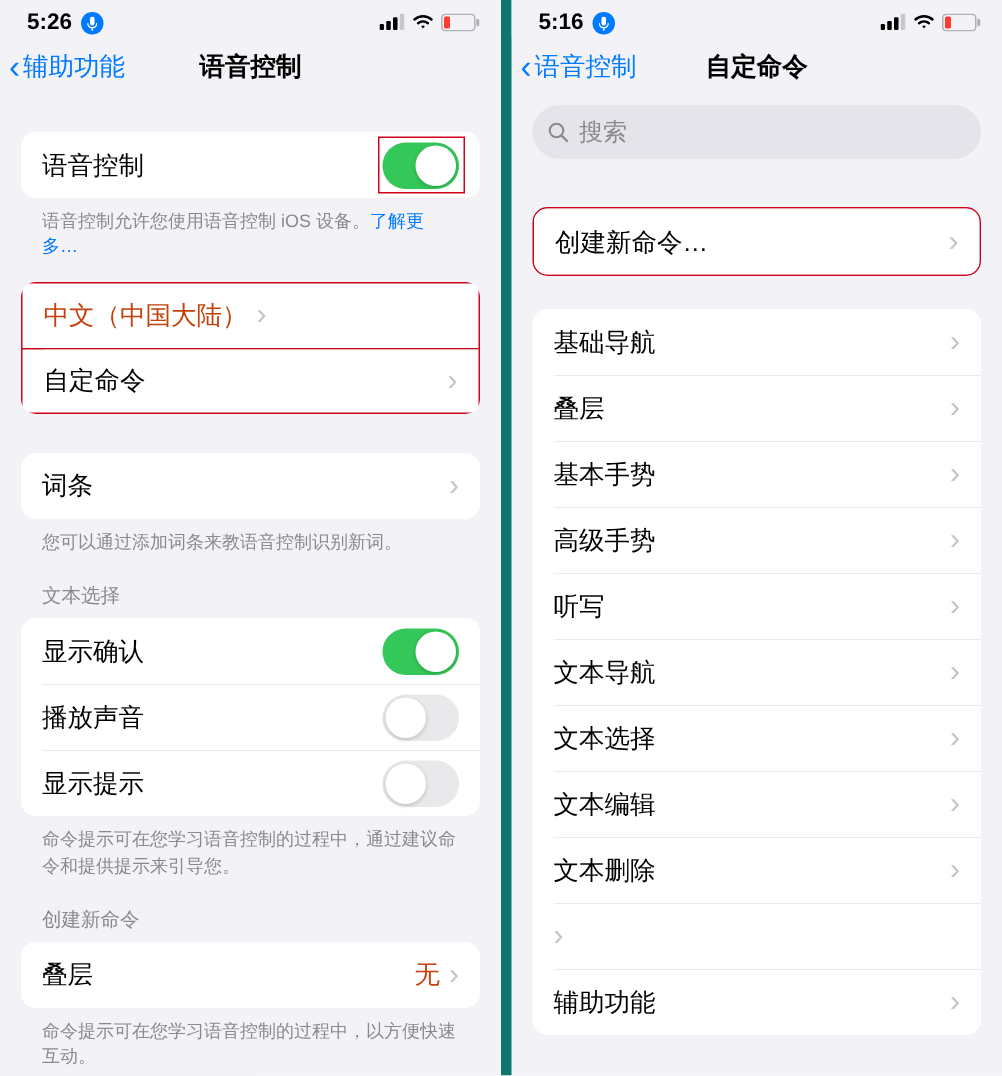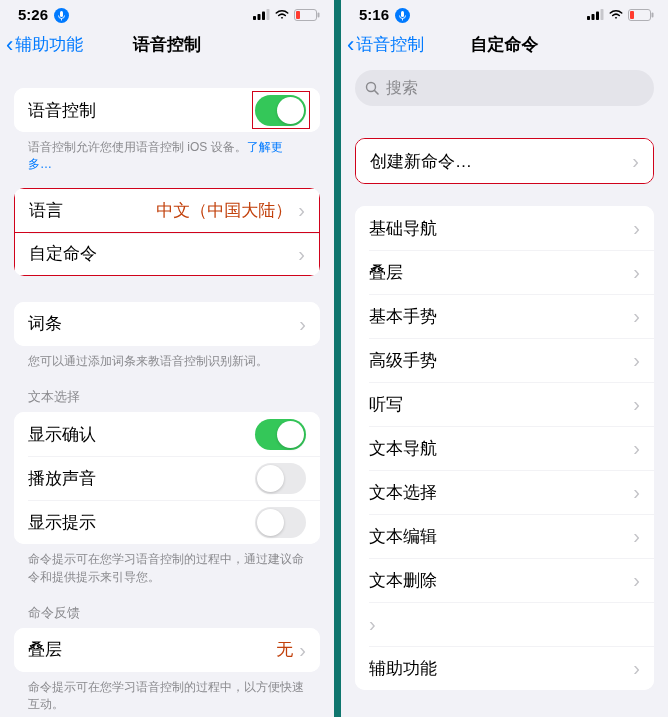--- a/index.html
+++ b/index.html
@@ -108,21 +108,20 @@
           </span>
         <span class="redbox-toggle"></span>
       </div>
     </div>
     <div class="footer-text">
       <span>语音控制允许您使用语音控制 iOS 设备。</span><a href="#">了解更多…</a>
     </div>
 
     <div class="group" style="margin-top:14px;">
       <div class="row redbox" style="border-bottom:none;">
-        <span class="label">语言</span>
         <span class="value">中文（中国大陆）</span>
         <span class="chev-r">›</span>
       </div>
       <div class="row redbox">
         <span class="label">自定命令</span>
         <span class="chev-r">›</span>
       </div>
     </div>
 
     <div class="group" style="margin-top:26px;">
@@ -149,21 +148,21 @@
       </div>
       <div class="row">
         <span class="label">显示提示</span>
         <span class="toggle off">
             <span class="knob"></span>
           </span>
       </div>
     </div>
     <div class="footer-text">命令提示可在您学习语音控制的过程中，通过建议命令和提供提示来引导您。</div>
 
-    <div class="header-text">命令反馈</div>
+    <div class="header-text">创建新命令</div>
     <div class="group">
       <div class="row">
         <span class="label">叠层</span>
         <span class="value">无</span>
         <span class="chev-r">›</span>
       </div>
     </div>
     <div class="footer-text">命令提示可在您学习语音控制的过程中，以方便快速互动。</div>
 
   </div>

